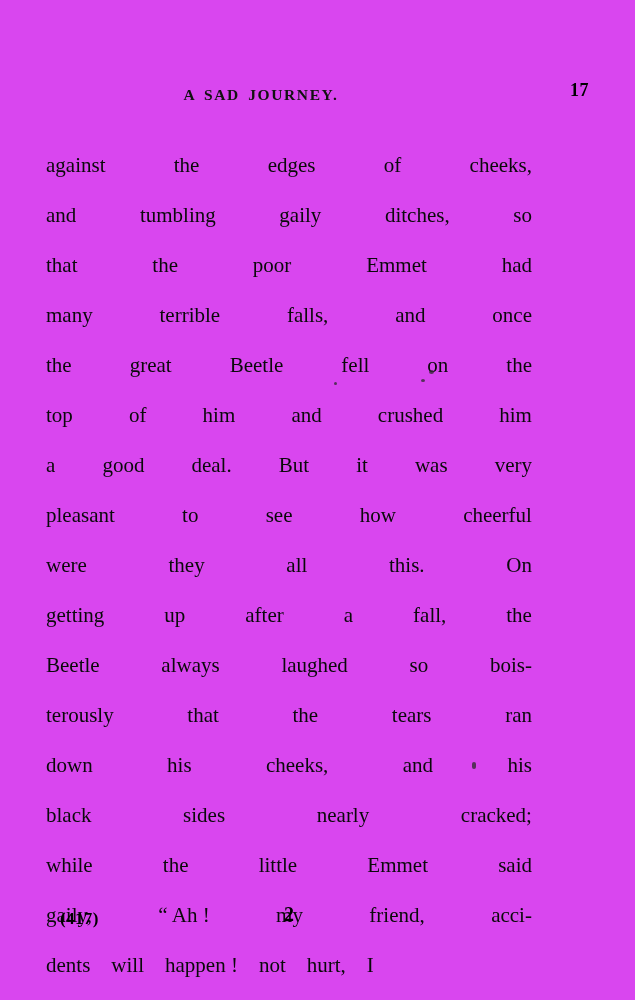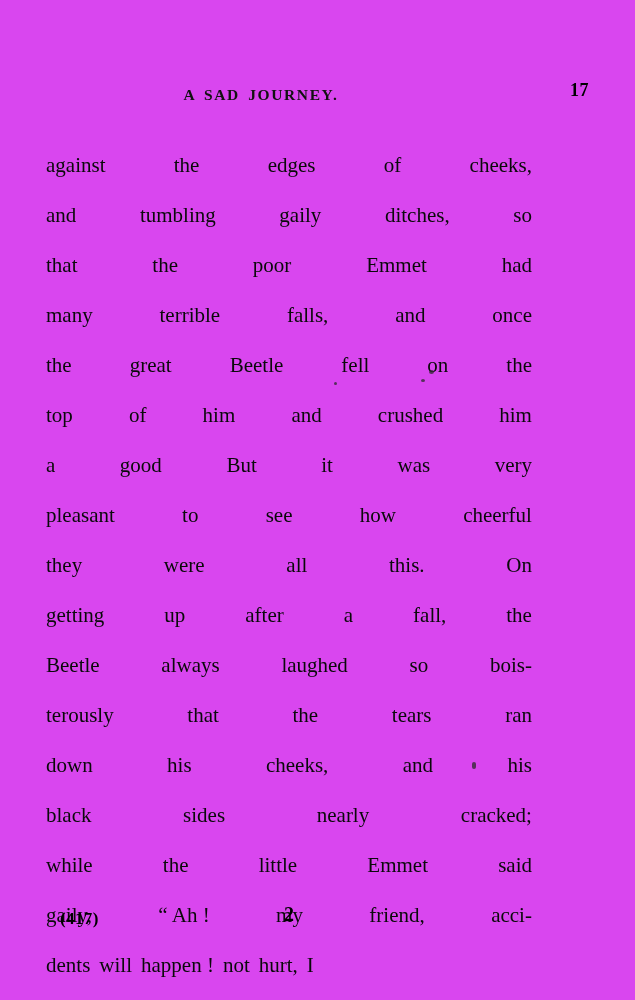--- a/index.html
+++ b/index.html
@@ -74,21 +74,21 @@
     white-space: nowrap;
     color: #0a0a0a;
   }
   .line.last {
     justify-content: flex-start;
   }
   .line .w {
     display: inline-block;
   }
   .line.last .w + .w {
-    margin-left: 9px;
+    margin-left: 21px;
   }
 
   
   .footer {
     position: absolute;
     left: 46px;
     top: 903px;
     width: 486px;
     height: 40px;
   }
@@ -170,35 +170,36 @@
         <span class="w">top</span>
         <span class="w">of</span>
         <span class="w">him</span>
         <span class="w">and</span>
         <span class="w">crushed</span>
         <span class="w">him</span>
       </div>
       <div class="line">
         <span class="w">a</span>
         <span class="w">good</span>
+        <span class="w">deal.</span>
         <span class="w">But</span>
         <span class="w">it</span>
         <span class="w">was</span>
         <span class="w">very</span>
       </div>
       <div class="line">
         <span class="w">pleasant</span>
         <span class="w">to</span>
         <span class="w">see</span>
         <span class="w">how</span>
         <span class="w">cheerful</span>
       </div>
       <div class="line">
+        <span class="w">were</span>
         <span class="w">they</span>
-        <span class="w">were</span>
         <span class="w">all</span>
         <span class="w">this.</span>
         <span class="w">On</span>
       </div>
       <div class="line">
         <span class="w">getting</span>
         <span class="w">up</span>
         <span class="w">after</span>
         <span class="w">a</span>
         <span class="w">fall,</span>

